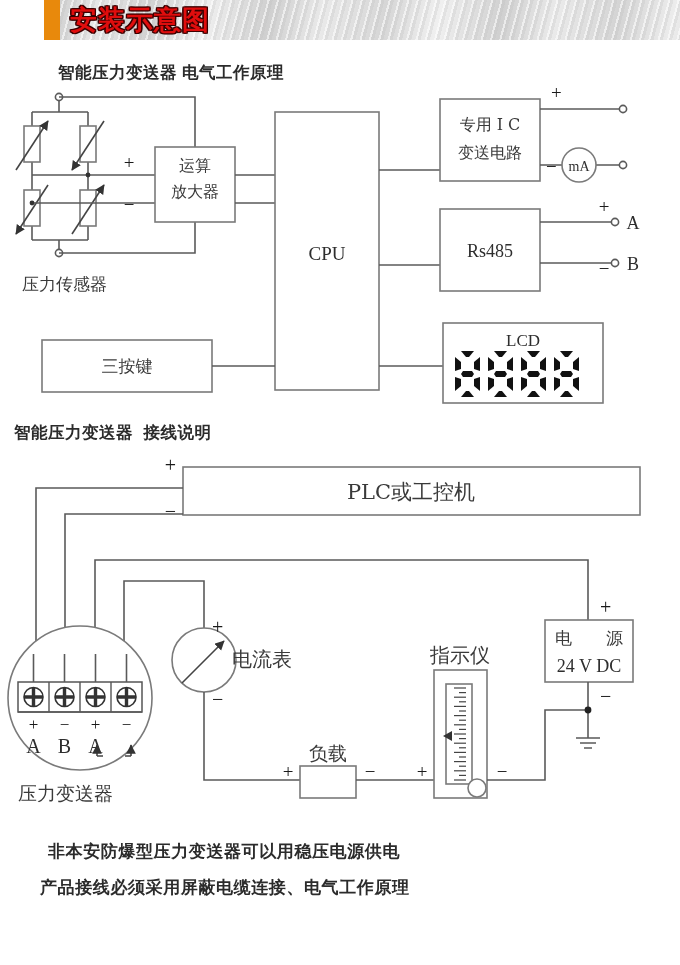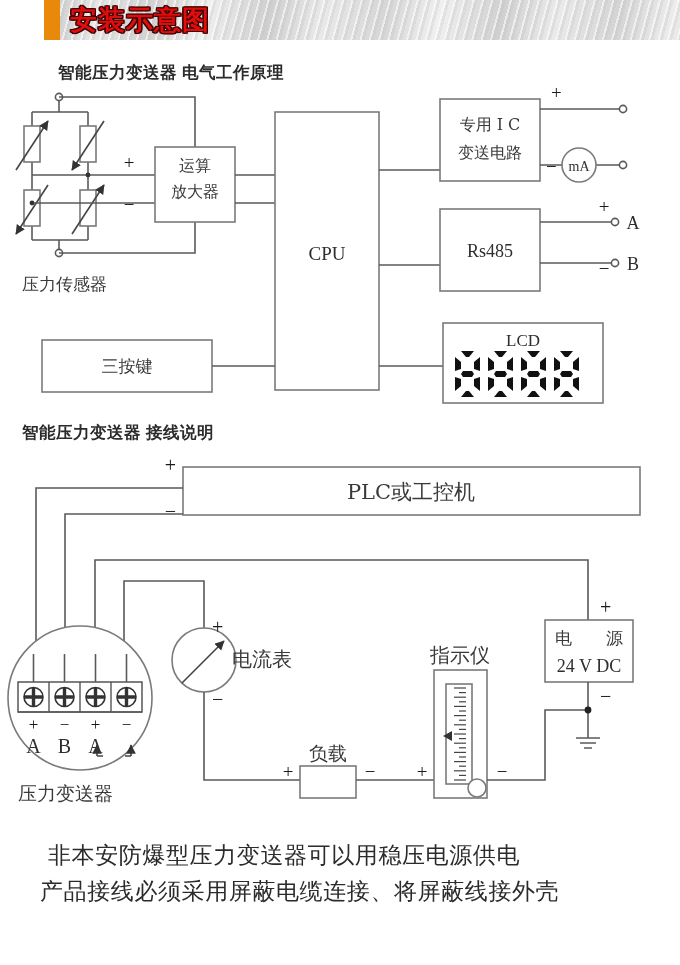--- a/index.html
+++ b/index.html
@@ -16,24 +16,24 @@
   .hdr-title{position:absolute;left:26px;top:3px;font-size:27px;font-weight:bold;
        color:#e00d0d;letter-spacing:1px;line-height:34px;
        text-shadow:-1.3px -1.3px 0 #3b0000, 1.3px -1.3px 0 #3b0000,
                    -1.3px 1.3px 0 #3b0000, 1.3px 1.3px 0 #3b0000,
                    0 -1.3px 0 #3b0000, 0 1.3px 0 #3b0000,
                    -1.3px 0 0 #3b0000, 1.3px 0 0 #3b0000;}
 
   
   .sec-title{position:absolute;font-size:16.5px;font-weight:bold;color:#2b2b2b;letter-spacing:.5px;white-space:nowrap;}
   #sec1{left:22px;top:62px;margin-left:36px;}
-  #sec2{left:22px;top:422px;}
-
-  
-  .note{position:absolute;font-size:23px;font-weight:normal;color:#2b2b2b;letter-spacing:.6px;white-space:nowrap;}
+  #sec2{left:14px;top:422px;font-family:Liberation Mono, monospace;}
+
+  
+  .note{position:absolute;font-size:17px;font-weight:bold;color:#2b2b2b;letter-spacing:.6px;white-space:nowrap;}
   #note1{left:48px;top:840px;}
   #note2{left:40px;top:876px;}
 
   
   svg{position:absolute;left:0;}
   #svg-top{top:85px;}
   #svg-bot{top:448px;}
   .ln{stroke:#5a5a5a;stroke-width:1.6;fill:none;}
   .ln-d{stroke:#444;stroke-width:1.6;fill:none;}
   .bx{stroke:#7a7a7a;stroke-width:1.6;fill:#fff;}
@@ -274,13 +274,13 @@
   <text class="sign" x="600" y="255" font-size="20">−</text>
   <path class="ln" d="M588 234 L588 290"></path>
   <circle cx="588" cy="262" r="3.4" fill="#222"></circle>
 
   <g>
     <path class="ln" d="M576 290 L600 290 M580 295 L596 295 M584 300 L592 300"></path>
   </g>
 </svg>
 
 <div class="note" id="note1">非本安防爆型压力变送器可以用稳压电源供电</div>
-<div class="note" id="note2">产品接线必须采用屏蔽电缆连接、将屏蔽线接外壳</div>
+<div class="note" id="note2">产品接线必须采用屏蔽电缆连接、电气工作原理</div>
 
 </body></html>

